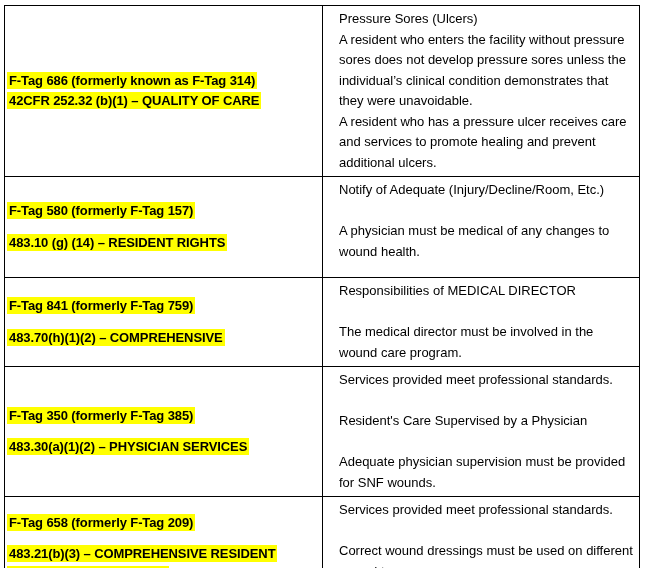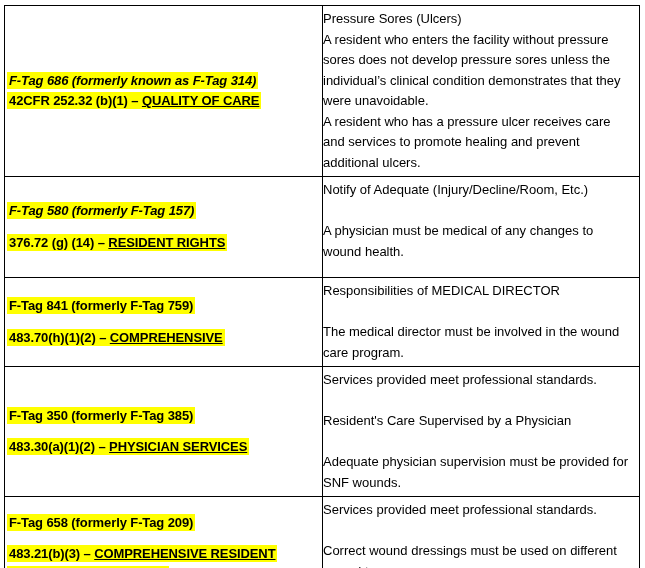--- a/index.html
+++ b/index.html
@@ -36,32 +36,32 @@
   tbody tr:nth-child(5) { height: 105px; }
 
   td.left-cell {
     vertical-align: middle;
     padding: 2px 6px 2px 2px;
     font-weight: bold;
     letter-spacing: -0.1px;
   }
   td.right-cell {
     vertical-align: top;
-    padding: 3px 6px 3px 0;
+    padding: 3px 6px 3px 16px;
   }
   .ftag-line { margin: 0; }
   .left-cell.gapped .ftag-line.first { margin-bottom: 11px; }
   .hl {
     background: var(--hl, #ffff00);
     padding: 1px 2px;
     -webkit-box-decoration-break: clone;
     box-decoration-break: clone;
   }
-  .ftag-title.italic { font-style: italic; }
-  .reg-underlined { text-decoration: underline; }
+  .ftag-title.italic { }
+  .reg-underlined { }
 
   .right-cell p { margin: 0; }
   .right-cell.spaced p:not(:last-child) { margin-bottom: 20.5px; }
 </style>
 </head>
 <body>
 
 <table class="ftag-table">
   <colgroup>
     <col class="ftag-col">
@@ -82,21 +82,21 @@
           <p>A resident who enters the facility without pressure sores does not develop pressure sores unless the individual’s clinical condition demonstrates that they were unavoidable.</p>
           <p>A resident who has a pressure ulcer receives care and services to promote healing and prevent additional ulcers.</p>
         </td>
   </tr>
       <tr>
     <td class="left-cell gapped">
       <div class="ftag-line first">
         <span class="hl ftag-title italic">F-Tag 580 (formerly F-Tag 157)</span>
       </div>
       <div class="ftag-line">
-        <span class="hl ftag-regulation"><span class="reg-prefix">376.72 (g) (14) – </span><span class="reg-underlined">RESIDENT RIGHTS</span></span>
+        <span class="hl ftag-regulation"><span class="reg-prefix">483.10 (g) (14) – </span><span class="reg-underlined">RESIDENT RIGHTS</span></span>
       </div>
     </td>
     <td class="right-cell spaced">
           <p>Notify of Adequate (Injury/Decline/Room, Etc.)</p>
           <p>A physician must be medical of any changes to wound health.</p>
         </td>
   </tr>
       <tr>
     <td class="left-cell gapped">
       <div class="ftag-line first">

